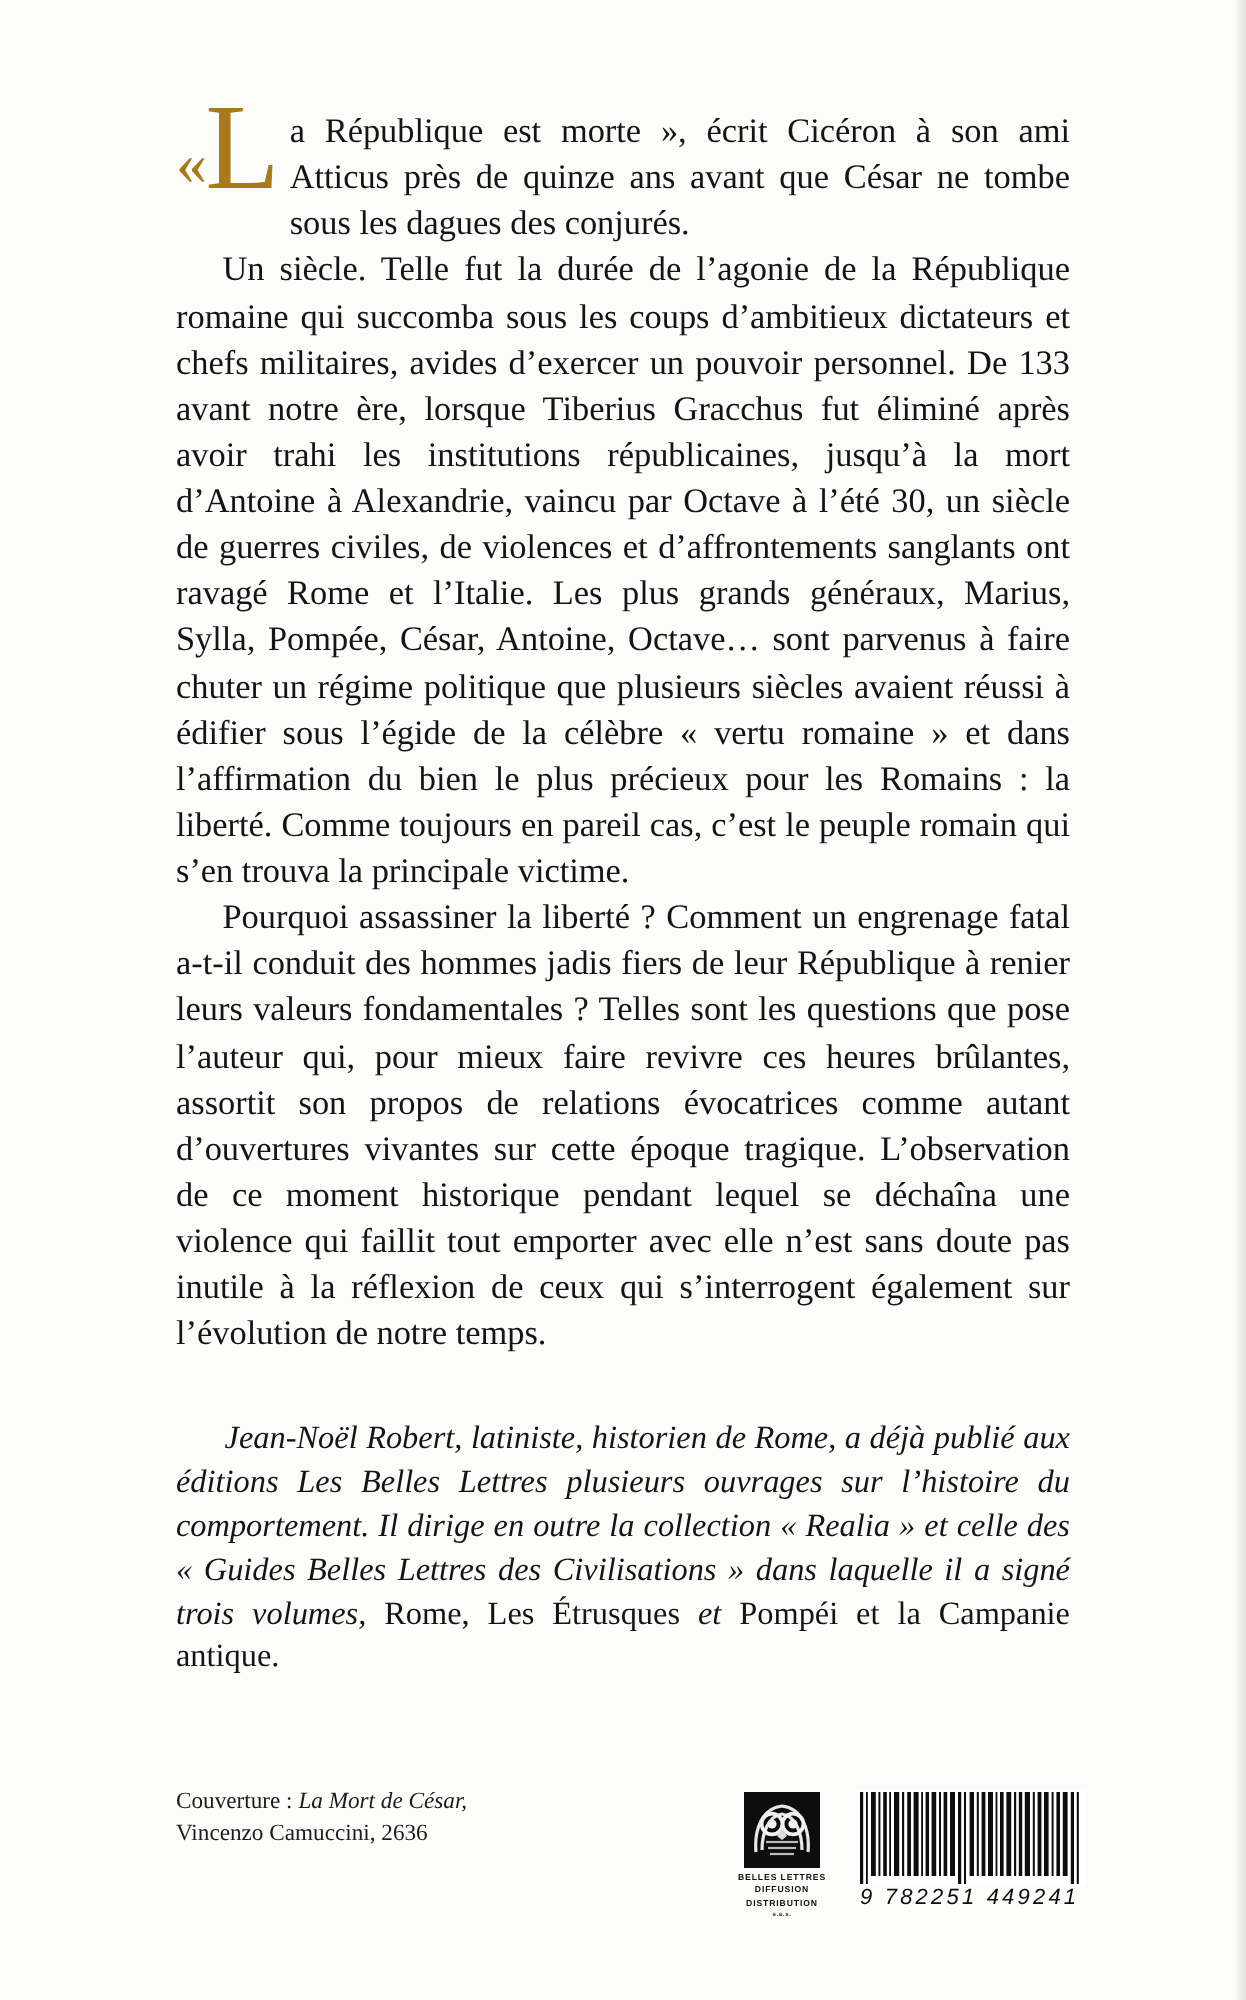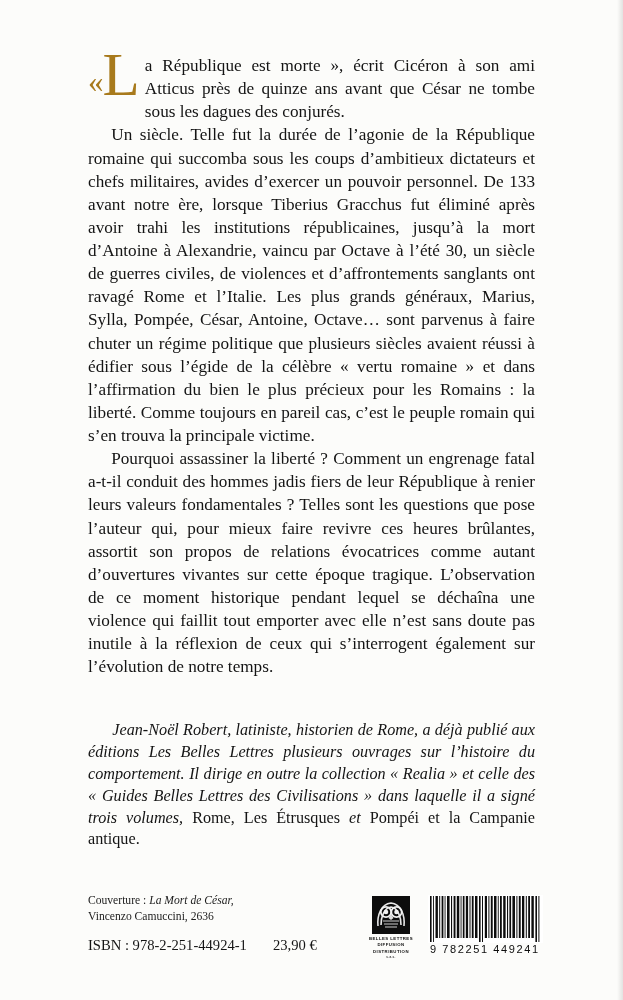--- a/index.html
+++ b/index.html
@@ -72,21 +72,21 @@
     font-family: "Liberation Serif", "DejaVu Serif", serif;
     display: inline-block;
     vertical-align: top;
     position: relative;
     top: -3px;
     margin-right: 1px;
   }
 
   
   .bio {
-    margin-top: 42px;
+    margin-top: 31px;
     font-size: 16.2px;
     line-height: 1.345;
     text-align: justify;
     font-style: italic;
     text-indent: 1.5em;
     color: #141414;
   }
   .bio .roman { font-style: normal; }
   .bio .ital  { font-style: italic; }
 
@@ -159,20 +159,21 @@
     width: 115px;
   }
   .barcode .bars { display: block; }
   .barcode .digits {
     font-family: "Liberation Sans", "DejaVu Sans", sans-serif;
     font-size: 11px;
     letter-spacing: 1.6px;
     color: #0d0d0d;
     margin-top: 0px;
     padding-left: 2px;
+    font-style: italic;
   }
 </style>
 </head>
 <body>
 
 <div class="page">
 
   <div class="content">
 
     <div class="blurb">
@@ -187,23 +188,20 @@
 
   </div>
 
   <div class="footer">
 
     <div class="credits">
       <span>Couverture : </span><span class="work-title">La Mort de César,</span><br>
       <span>Vincenzo Camuccini, 2636</span>
     </div>
 
-    <div class="isbn-row">
-      <span>ISBN : 978-2-251-44924-1</span><span class="price">23,90 €</span>
-    </div>
 
     <div class="publisher">
       <div class="mark">
         <svg width="38" height="38" viewBox="0 0 38 38" aria-hidden="true">
           <rect x="0" y="0" width="38" height="38" fill="#0d0d0d"></rect>
           <g fill="none" stroke="#e8e8e8" stroke-width="1.6">
             <path d="M6 30 C5 19, 9 8, 19 7 C29 8, 33 19, 32 30"></path>
             <path d="M9 29 C9 21, 12 12, 19 11 C26 12, 29 21, 29 29"></path>
           </g>
           <circle cx="14" cy="16" r="5.2" fill="none" stroke="#f2f2f2" stroke-width="1.8"></circle>

